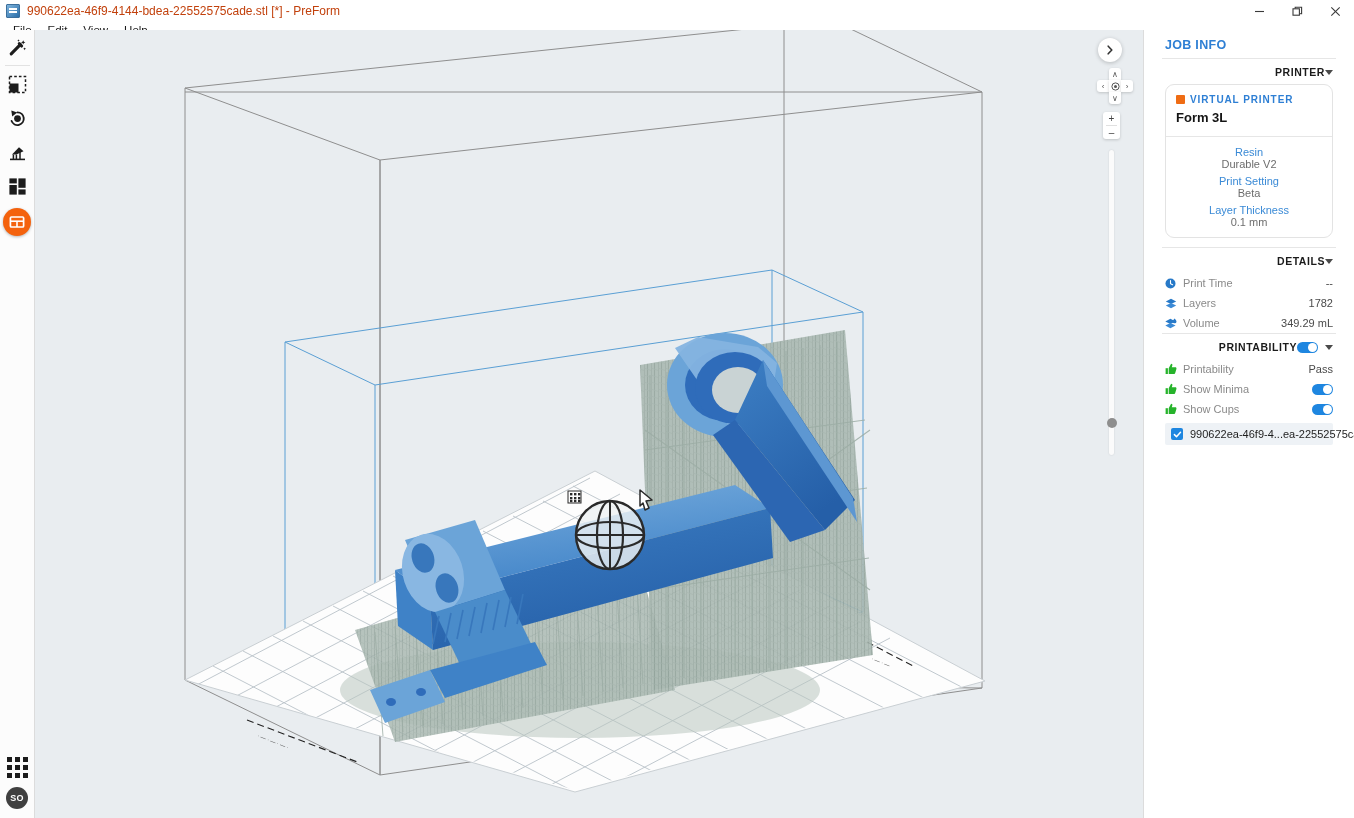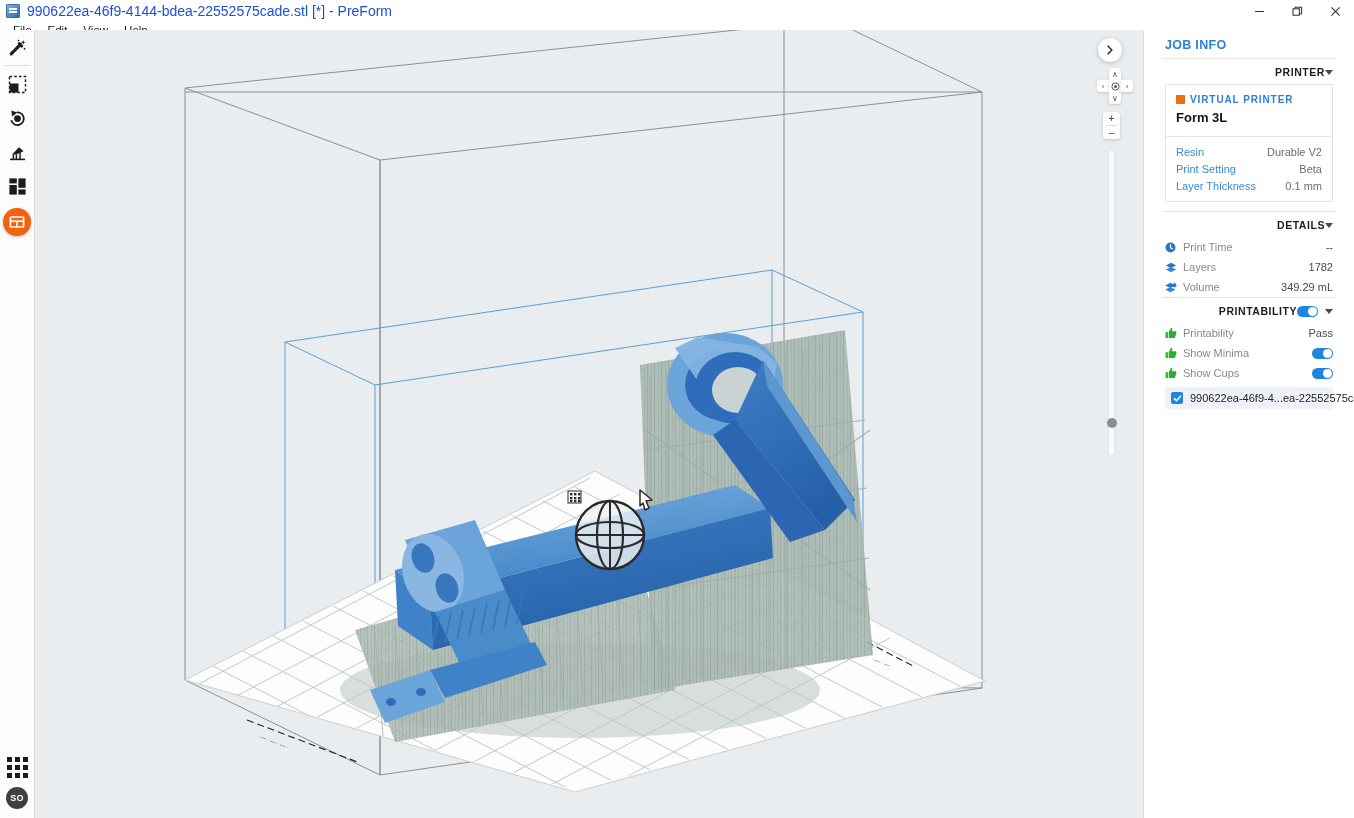--- a/index.html
+++ b/index.html
@@ -18,21 +18,21 @@
   }
   .tb-icon {
     width: 14px; height: 14px; margin-left: 6px; margin-right: 7px;
     background: linear-gradient(135deg,#7fb4dd 0%,#2a6ea8 100%);
     border: 1px solid #3c6f9c; border-radius: 1px; position: relative;
   }
   .tb-icon:after {
     content:""; position:absolute; left:2px; top:3px; width:8px; height:2px;
     background:#ffffff; box-shadow: 0 3px 0 #ffffff;
   }
-  .tb-title { font-size: 14px; color: #1d4ed8; white-space: nowrap; }
+  .tb-title { font-size: 12px; color: #c2410c; white-space: nowrap; }
   .tb-buttons { margin-left: auto; display: flex; height: 22px; }
   .tb-btn {
     width: 38px; height: 22px; display: flex; align-items: center;
     justify-content: center; color: #3a3a3a;
   }
   .tb-btn svg { display: block; }
 
   
   .menubar {
     position: absolute; top: 22px; left: 0; width: 1354px; height: 16px;
@@ -130,35 +130,35 @@
     border-top: 1px solid #e6e6e6; padding: 7px 3px 6px 3px;
   }
   .sec-head-label {
     font-size: 10.5px; font-weight: bold; color: #1b1b1b; letter-spacing: .55px;
   }
   .sec-head-right { display: flex; align-items: center; gap: 7px; }
   .caret { width: 0; height: 0; border-left: 4px solid transparent;
     border-right: 4px solid transparent; border-top: 5px solid #4a4a4a; }
 
   .printer-card {
-    border: 1px solid #e3e3e3; border-radius: 2px; margin: 0 3px 9px 3px;
+    border: 1px solid #e3e3e3; border-radius: 9px; margin: 0 3px 9px 3px;
   }
   .printer-card-top { padding: 9px 10px 11px 10px; }
   .vp-row { display: flex; align-items: center; gap: 5px; }
   .vp-square { width: 9px; height: 9px; background: #ef6c14; border-radius: 1px; }
   .vp-label {
     font-size: 10px; color: #2e7fd4; font-weight: bold; letter-spacing: .9px;
   }
   .printer-name {
     font-size: 13px; font-weight: bold; color: #141414; margin-top: 5px;
   }
   .printer-card-body { border-top: 1px solid #e6e6e6; padding: 6px 10px 7px 10px; }
   .kv-row {
     display: flex; justify-content: space-between; align-items: center;
-    padding: 2.5px 0; font-size: 11px;
+    padding: 2.5px 0; font-size: 11px; flex-direction: column;
   }
   .kv-key { color: #3a8ad6; }
   .kv-val { color: #6d6d6d; }
 
   .detail-row {
     display: flex; align-items: center; padding: 4px 3px; font-size: 11px;
   }
   .detail-icon { width: 18px; display: flex; align-items: center; }
   .detail-label { color: #8a8a8a; flex: 1; }
   .detail-value { color: #4a4a4a; }

